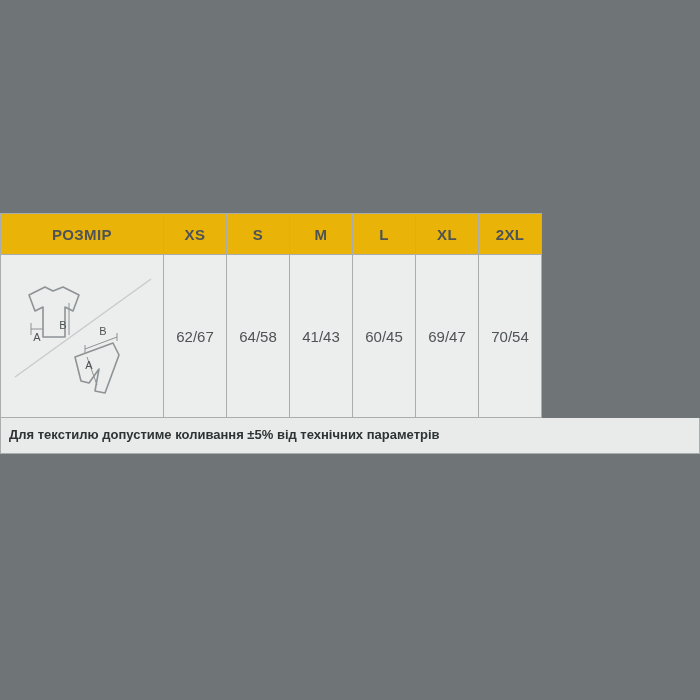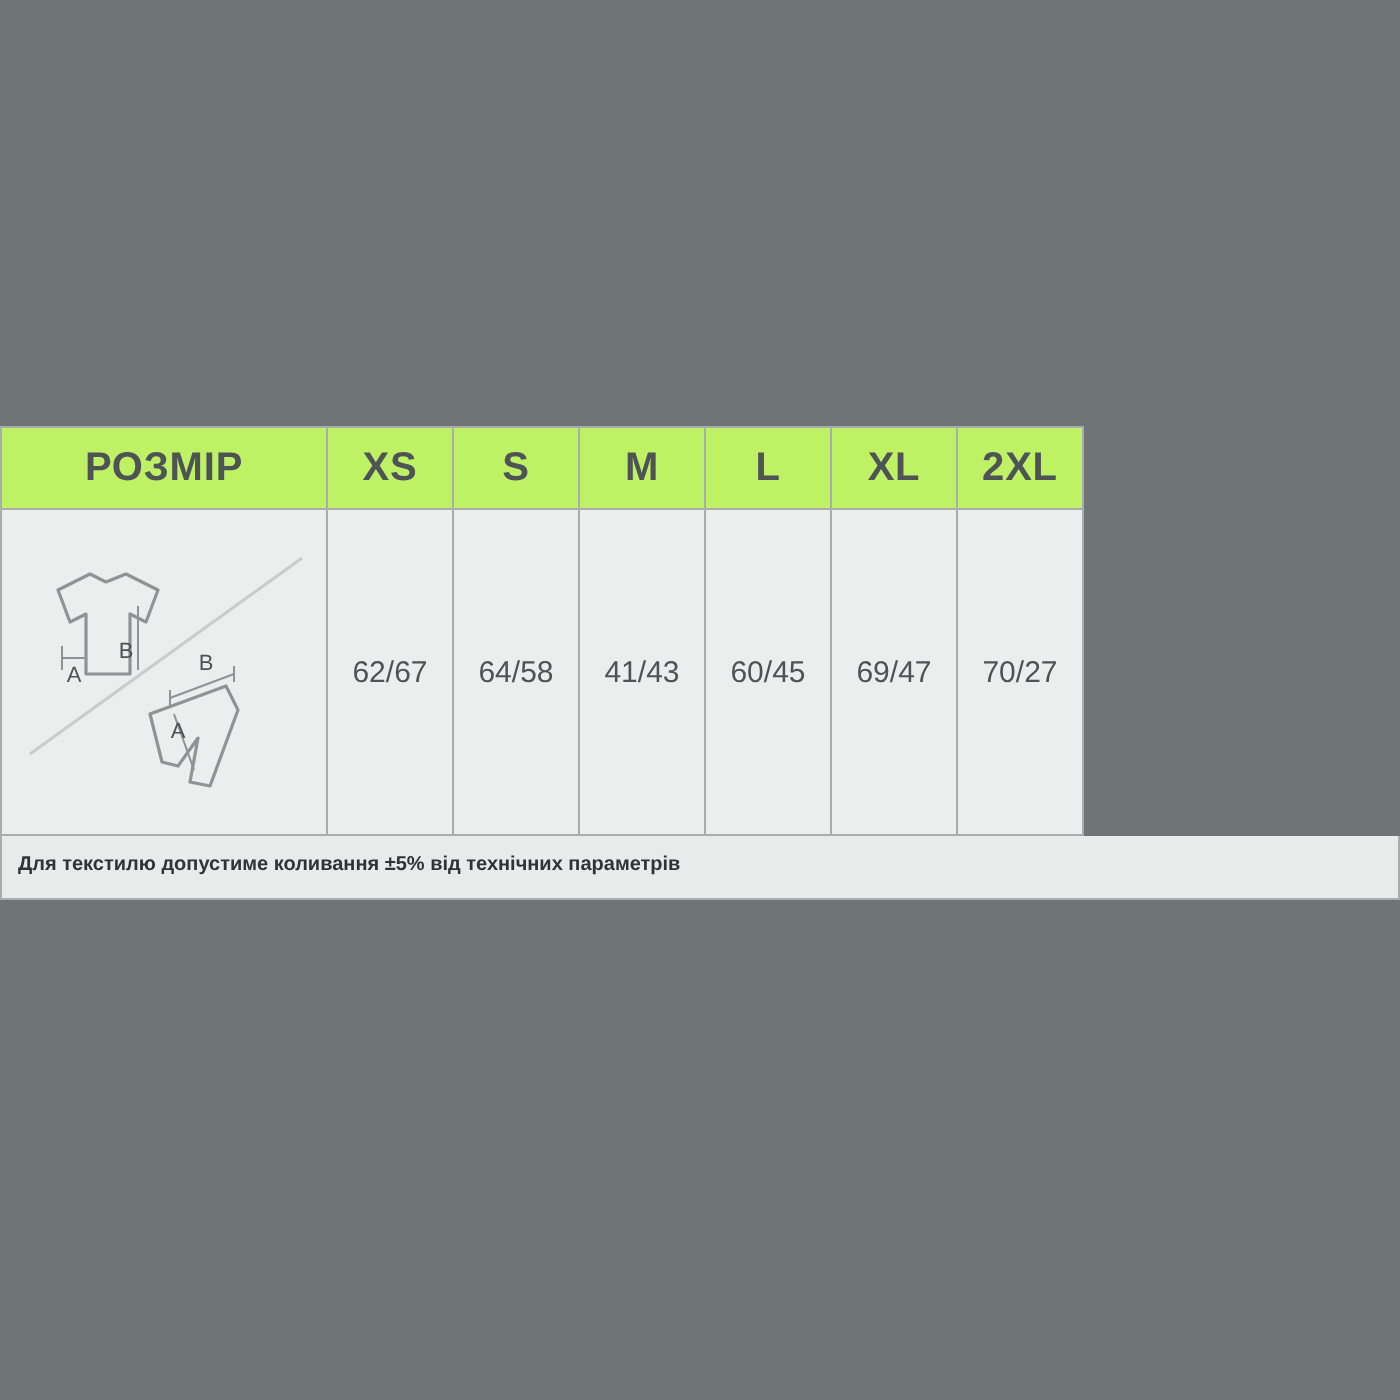--- a/index.html
+++ b/index.html
@@ -38,24 +38,24 @@
   .chart-table th,
   .chart-table td {
     border: 1px solid #a9adae;
     text-align: center;
     color: #4e5355;
     vertical-align: middle;
   }
 
   .chart-table thead th {
     height: 38px;
-    font-size: 20px;
+    font-size: 15px;
     font-weight: bold;
     letter-spacing: 0.4px;
-    background: #bef264;
+    background: #eab308;
   }
 
   .col-label { width: 160px; }
   .col-size  { width: 60px; }
 
   .chart-table tbody td {
     height: 160px;
     font-size: 15px;
     font-weight: normal;
     background: #eceded;
@@ -68,21 +68,21 @@
   }
 
   .diagram-cell svg {
     display: block;
   }
 
   .note-bar {
     width: 700px;
     box-sizing: border-box;
     padding: 9px 8px 10px 8px;
-    font-size: 10px;
+    font-size: 13px;
     font-weight: bold;
     color: #2e3335;
     background: #e9eaea;
     border-left: 1px solid #a9adae;
     border-right: 1px solid #a9adae;
     border-bottom: 1px solid #a9adae;
     line-height: 1.2;
   }
 
   .table-wrap {
@@ -133,21 +133,21 @@
 
                 <line x1="86" y1="100" x2="96" y2="128" stroke="#8e9395" stroke-width="1"></line>
                 <text x="88" y="112" font-family="Liberation Sans, sans-serif" font-size="11" fill="#4e5355" text-anchor="middle">A</text>
               </svg>
             </td>
             <td>62/67</td>
             <td>64/58</td>
             <td>41/43</td>
             <td>60/45</td>
             <td>69/47</td>
-            <td>70/27</td>
+            <td>70/54</td>
           </tr>
         </tbody>
       </table>
     </div>
 
     <div class="note-bar">Для текстилю допустиме коливання ±5% від технічних параметрів</div>
   </div>
 
 </div>
 

